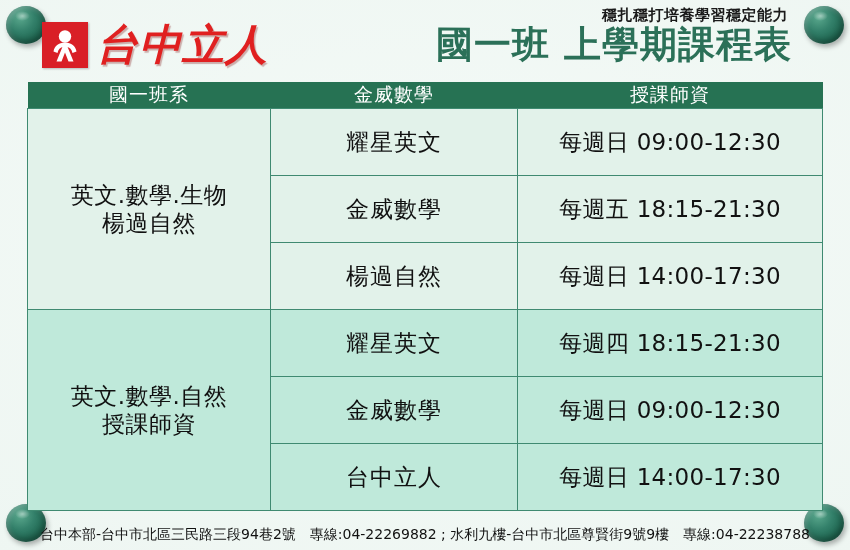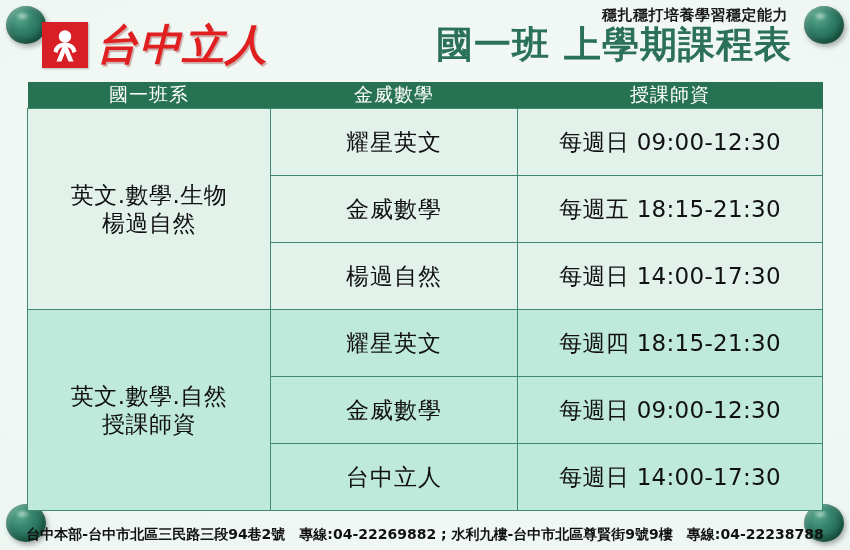--- a/index.html
+++ b/index.html
@@ -172,21 +172,21 @@
     position: absolute;
     left: 0;
     bottom: 6px;
     width: 850px;
     text-align: center;
   }
 
   #footer-text {
     font-family: "DejaVu Sans", "Liberation Sans", sans-serif;
     font-size: 14px;
-    font-weight: bold;
+    font-weight: normal;
     color: #111111;
     letter-spacing: 0px;
     white-space: nowrap;
   }
 </style>
 </head>
 <body>
 
 <div id="page">
 

